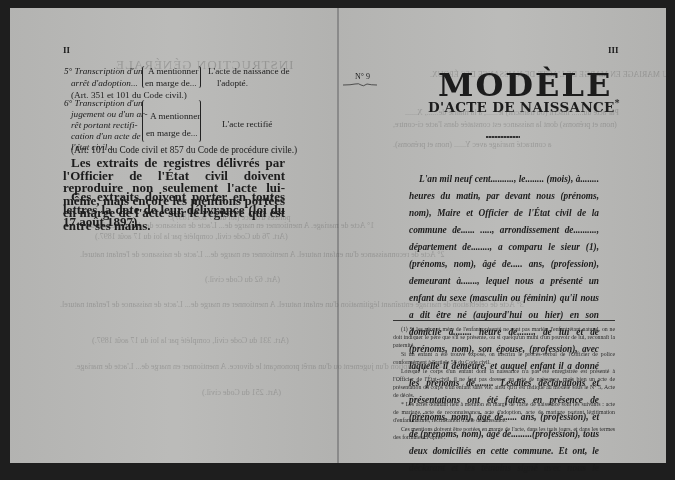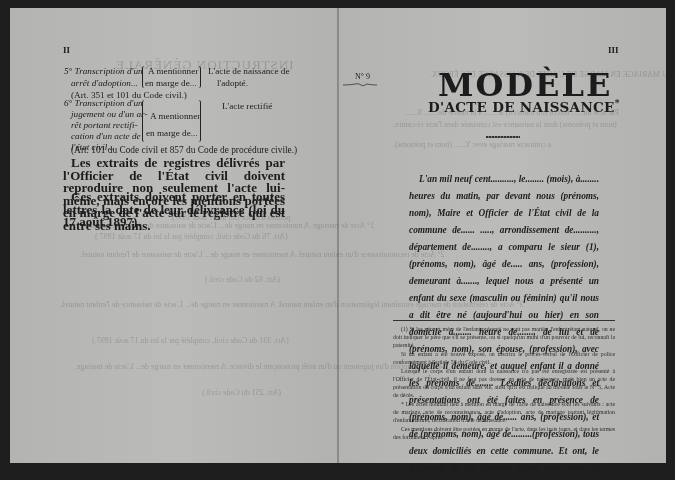--- a/index.html
+++ b/index.html
@@ -65,21 +65,21 @@
 
 <div class="lrow it" style="left:64px;top:97px;">6° Transcription d'un</div>
 <div class="lrow it" style="left:71px;top:108px;">jugement ou d'un ar-</div>
 <div class="lrow it" style="left:71px;top:119px;text-align:right;">rêt portant rectifi-</div>
 <div class="lrow it" style="left:71px;top:130px;">cation d'un acte de</div>
 <div class="lrow it" style="left:71px;top:141px;">l'état civil...</div>
 <div class="brace" style="left:142px;top:100px;width:4px;height:42px;"></div>
 <div class="lrow" style="left:150px;top:110px;">A mentionner</div>
 <div class="lrow" style="left:146px;top:127px;">en marge de...</div>
 <div class="brace-r" style="left:196px;top:100px;width:4px;height:42px;"></div>
-<div class="lrow" style="left:222px;top:100px;">L'acte rectifié</div>
+<div class="lrow" style="left:222px;top:118px;">L'acte rectifié</div>
 <div class="lrow" style="left:71px;top:144px;font-size:9.4px;">(Art. 101 du Code civil et 857 du Code de procédure civile.)</div>
 
 <div class="para" style="left:63px;width:222px;top:157px;text-indent:8px;">Les extraits de registres délivrés par l'Officier de l'État civil doivent reproduire non seulement l'acte lui-même, mais encore les mentions portées en marge de l'acte sur le registre qui est entre ses mains.</div>
 <div class="para" style="left:63px;width:222px;top:191px;text-indent:8px;">Ces extraits doivent porter en toutes lettres la date de leur délivrance (loi du 17 août 1897).</div>
 
 <div class="ghost" style="left:170px;top:213px;">portées d'office (loi du 17 août 1897).</div>
 <div class="ghost" style="left:85px;top:221px;">1° Acte de mariage.  A mentionner en marge de...  L'acte de naissance de chacun des époux.</div>
 <div class="ghost" style="left:95px;top:232px;">(Art. 76 du Code civil, complété par la loi du 17 août 1897.)</div>
 <div class="ghost" style="left:80px;top:250px;">2° Acte de reconnaissance d'un enfant naturel.  A mentionner en marge de...  L'acte de naissance de l'enfant naturel.</div>
 <div class="ghost" style="left:205px;top:275px;">(Art. 62 du Code civil.)</div>

